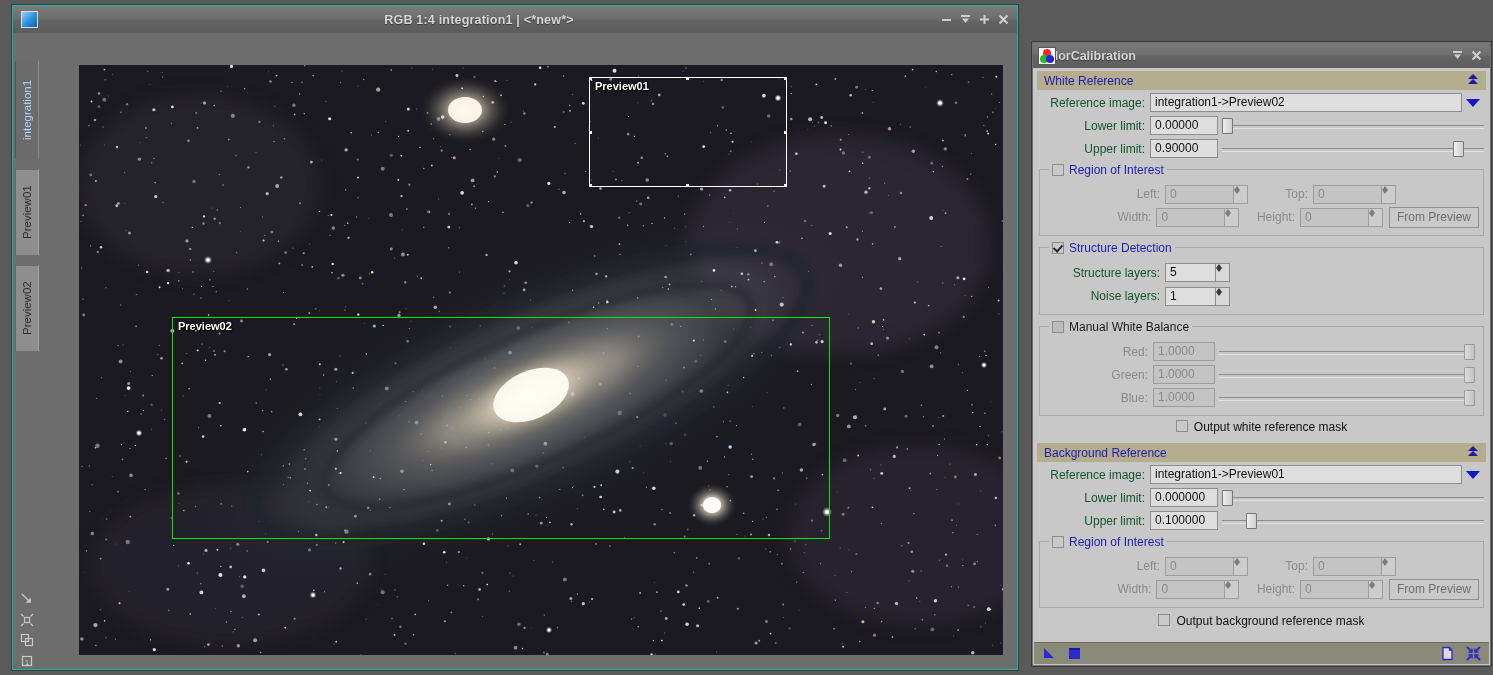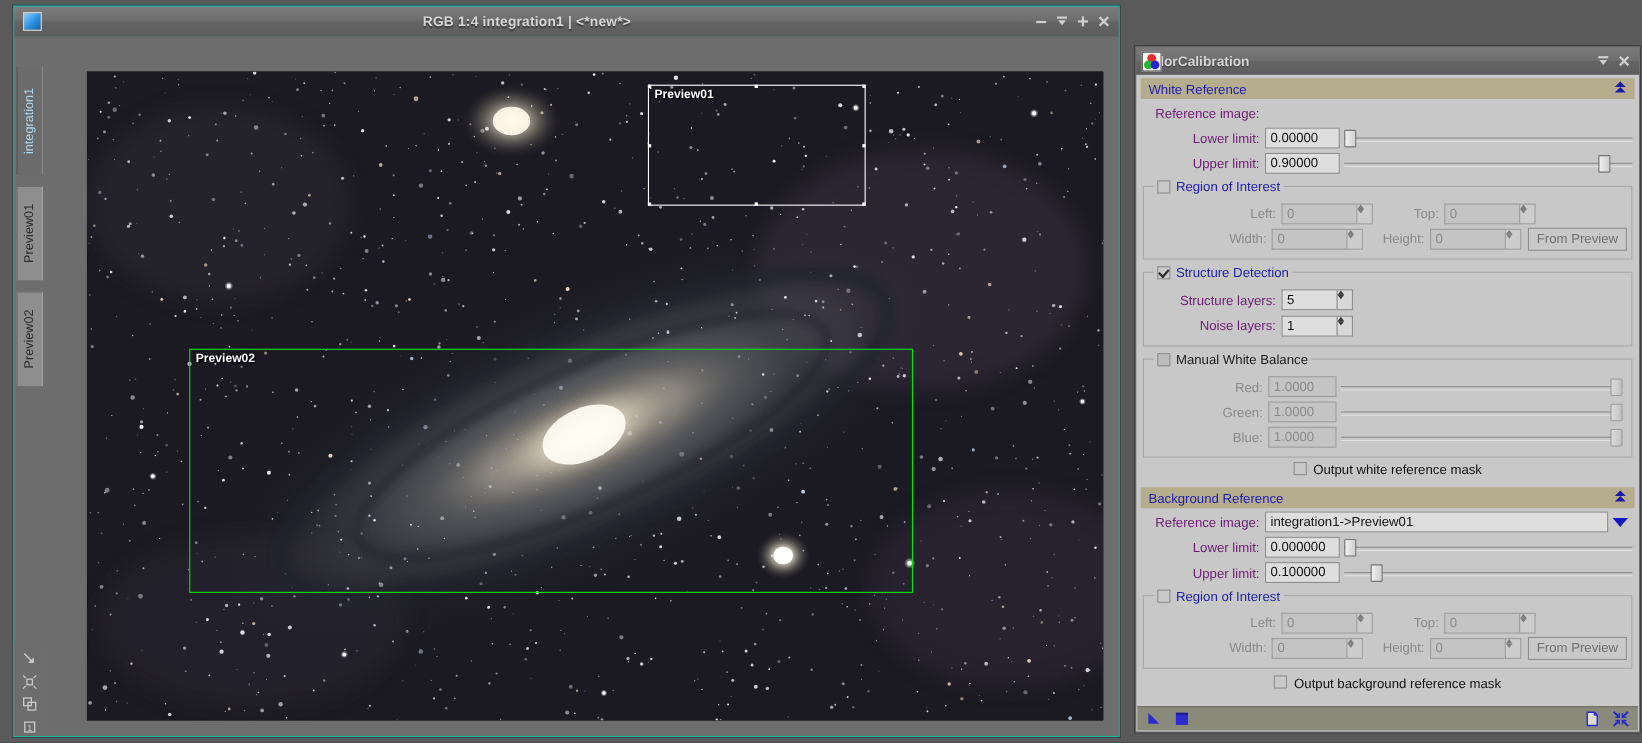--- a/index.html
+++ b/index.html
@@ -76,21 +76,21 @@
   #cc-body{position:absolute;left:1px;top:26px;right:1px;bottom:1px;
     background:#c8c8c8;padding:0;box-sizing:border-box;}
 
   .section-head{height:19px;background:#b5ad8d;display:flex;align-items:center;
     padding:0 6px 0 7px;box-sizing:border-box;margin:3px 4px 0 4px;cursor:default;}
   .section-head .t{flex:1;color:#1d1db4;font-size:12px;font-weight:normal;}
   .section-head .arrow{color:#1a1aa8;}
 
   .row{display:flex;align-items:center;height:21px;margin:2px 0;padding:0 6px;
     box-sizing:border-box;}
-  .lbl-r{text-align:right;font-size:12px;color:#701a75;padding-right:5px;
+  .lbl-r{text-align:right;font-size:12px;color:#14532d;padding-right:5px;
     white-space:nowrap;}
   .lbl-r.dis{color:#8a8a8a;text-align:right;}
 
   .tbox{background:#dedede;border:1px solid #8e8e8e;box-sizing:border-box;
     height:19px;line-height:17px;padding:0 4px;font-size:12px;color:#101010;
     overflow:hidden;white-space:nowrap;}
   .tbox.dis{color:#8a8a8a;background:#c4c4c4;border-color:#9d9d9d;}
 
   .combo{flex:1;display:flex;align-items:center;}
   .combo .tbox{flex:1;}
@@ -1529,20 +1529,26 @@
         <span class="arrow">
           <svg width="14" height="13" viewBox="0 0 14 13">
             <path d="M7 1 L12 6 L2 6 Z" fill="#1a1aa8"></path>
             <path d="M7 6 L12 11 L2 11 Z" fill="#1a1aa8"></path>
           </svg>
         </span>
       </div>
 
       <div class="row">
         <span class="lbl-r" style="width:106px;">Reference image:</span>
+        <span class="combo">
+          <span class="tbox">integration1-&gt;Preview02</span>
+          <span class="cbar">
+            <span class="caret-dn"></span>
+          </span>
+        </span>
       </div>
 
       <div class="row">
         <span class="lbl-r" style="width:106px;">Lower limit:</span>
         <span class="tbox" style="width:68px;">0.00000</span>
         <span class="slider">
           <span class="track"></span>
           <span class="thumb" style="left:0px;"></span>
         </span>
       </div>

